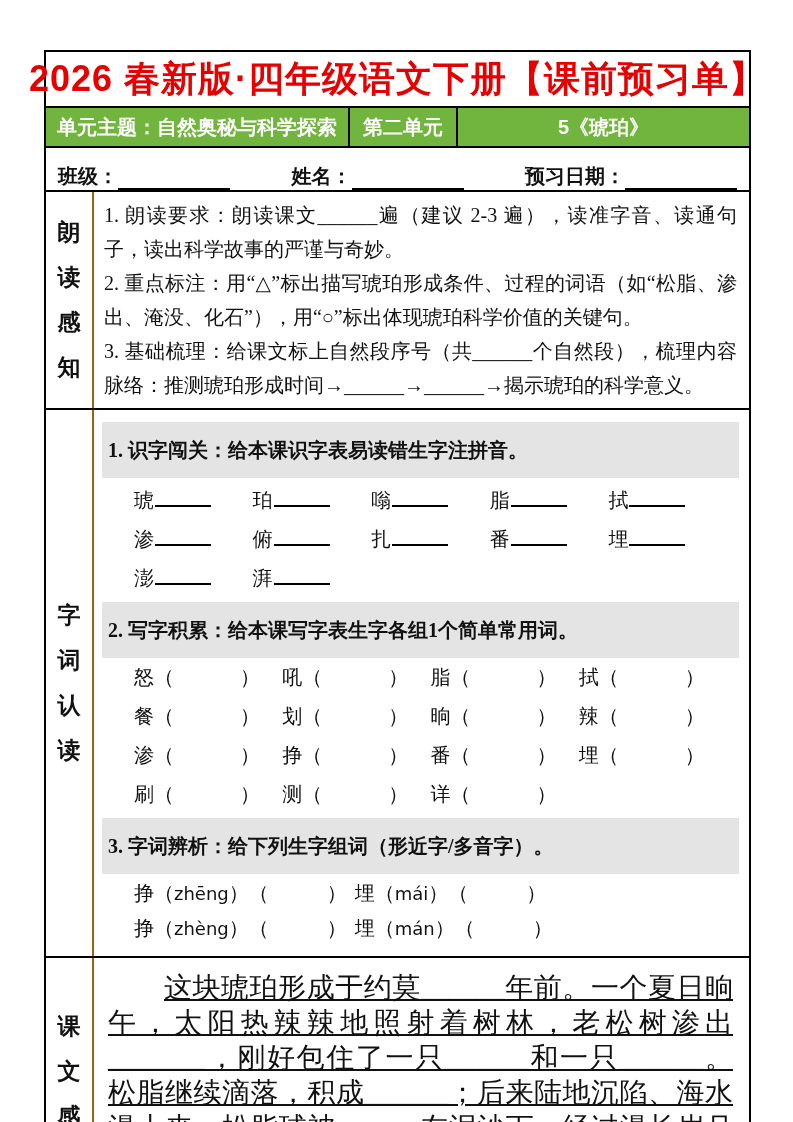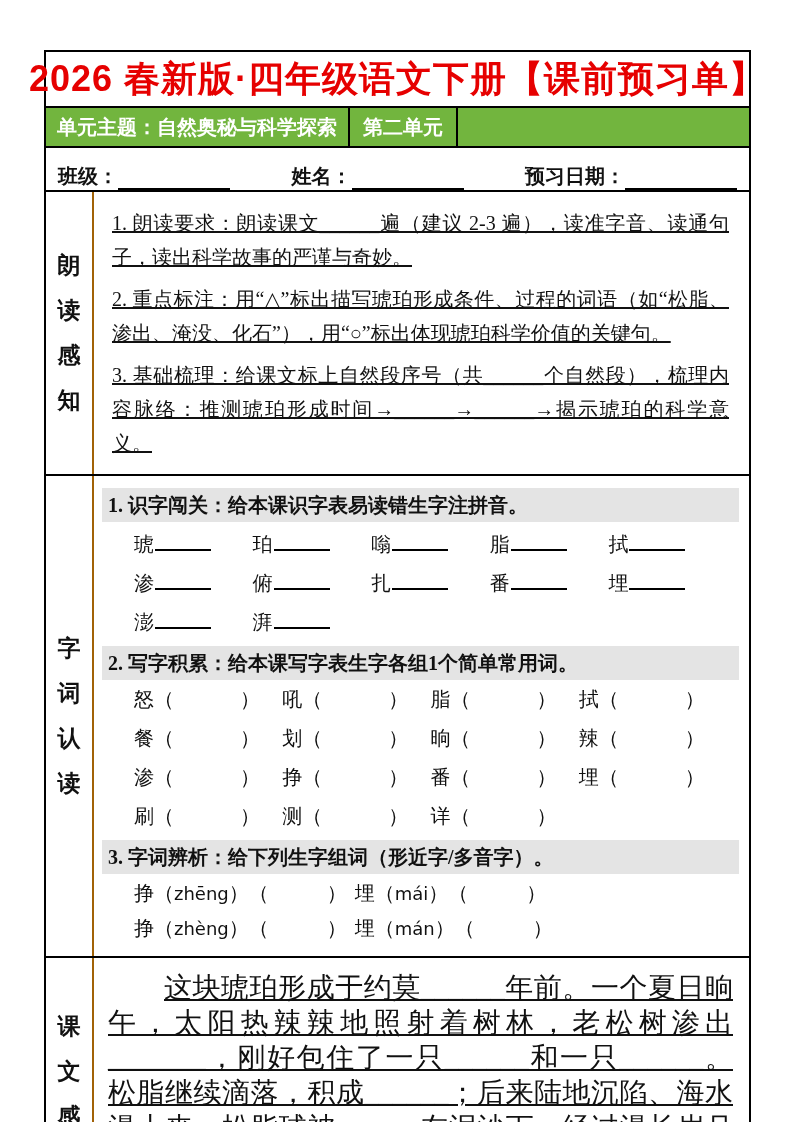--- a/index.html
+++ b/index.html
@@ -45,26 +45,26 @@
     align-items:center;justify-content:center;flex:none;
   }
   .side-text{
     width:1.05em;word-break:break-all;text-align:center;
     font-family:"Liberation Sans","DejaVu Sans",sans-serif;
     font-weight:bold;font-size:23px;line-height:1.95;
   }
   .content{flex:1;min-width:0;}
   
   .reading-content{padding:6px 12px 6px 10px;min-height:198px;}
-  .r-item{margin:8px;font-size:20px;line-height:34px;text-align:justify;text-decoration:underline;}
+  .r-item{margin:0;font-size:20px;line-height:34px;text-align:justify;}
   
   .words-content{padding:8px 8px 8px 8px;min-height:429px;}
   .task-heading{
     background:#e4e4e4;font-size:20px;font-weight:600;
-    padding:4px 6px;margin:4px 2px 4px 0;line-height:26px;
+    padding:15px 6px;margin:4px 2px 4px 0;line-height:26px;
   }
   .grid{display:grid;padding:2px 14px 6px 32px;}
   .g5{grid-template-columns:repeat(5,1fr);row-gap:9px;margin-bottom:4px;}
   .g4{grid-template-columns:repeat(4,1fr);row-gap:12px;margin-bottom:4px;}
   .g2{grid-template-columns:repeat(2,max-content);column-gap:70px;row-gap:12px;gap:8px;}
   .cell{font-size:20px;white-space:nowrap;}
   .char-blank{width:56px;margin-left:1px;}
   .pgap{display:inline-block;width:66px;}
   .pgap2{display:inline-block;width:58px;}
   .pin{font-family:"DejaVu Sans","Liberation Sans",sans-serif;font-size:18px;}
@@ -75,20 +75,21 @@
 </head>
 <body>
 
 <div class="sheet">
 
   <div class="title-row">2026 春新版·四年级语文下册【课前预习单】</div>
 
   <div class="unit-bar">
     <div class="ub-cell ub-theme">单元主题：自然奥秘与科学探索</div>
     <div class="ub-cell ub-unit">第二单元</div>
+    <div class="ub-cell ub-lesson">5《琥珀》</div>
   </div>
 
   <div class="info-row">
     <span class="info-item">
       <span>班级：</span>
       <span class="blank info-blank"></span>
     </span>
     <span class="info-item">
       <span>姓名：</span>
       <span class="blank info-blank"></span>

